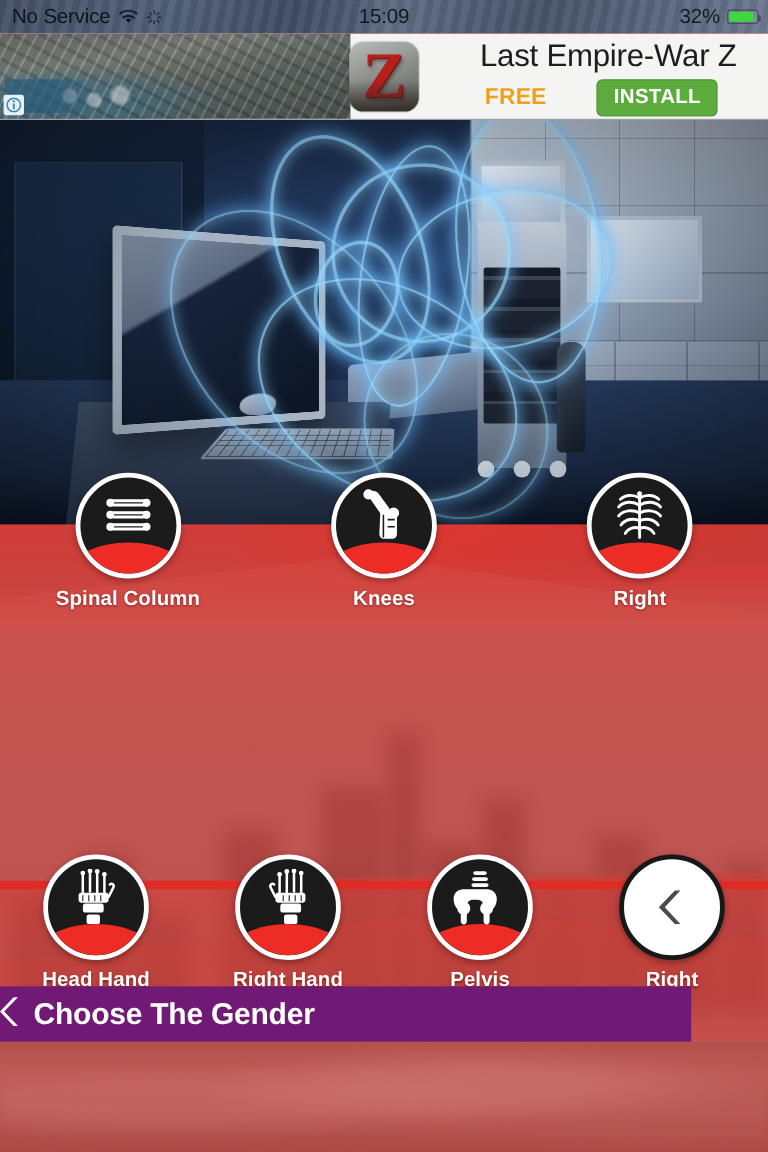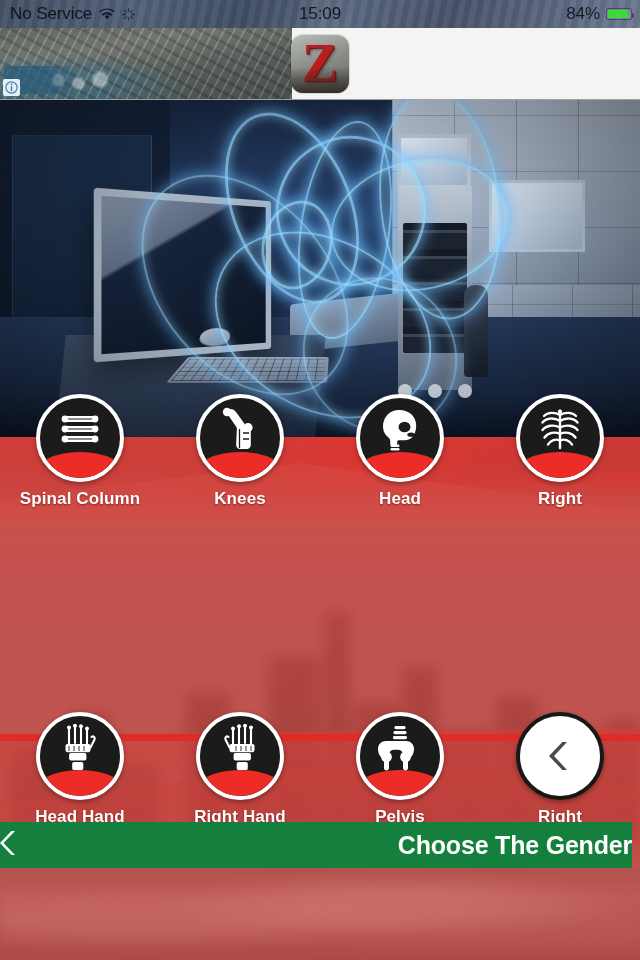--- a/index.html
+++ b/index.html
@@ -393,23 +393,23 @@
   .circle.back{
     background:#ffffff;
     border:4px solid #181818;
   }
   .circle.back .glyph{
     top:0; height:100%;
   }
 
   
   .footer{
-    position:absolute; left:0; top:822px; width:632px; height:46px;
-    background:#15803d;
-    display:flex; align-items:center; justify-content:space-between;
+    position:absolute; left:0; top:822px; width:576px; height:46px;
+    background:#701a75;
+    display:flex; align-items:center; justify-content:flex-start;
     gap:10px;
     z-index:20;
     cursor:pointer;
   }
   .footer-chev{ display:block; }
   .footer-text{
     color:#ffffff;
     font-size:25px;
     font-weight:bold;
     letter-spacing:-.2px;
@@ -456,39 +456,46 @@
               <line x1="2.6" y1="2.6" x2="4.3" y2="4.3"></line>
               <line x1="8.7" y1="8.7" x2="10.4" y2="10.4"></line>
               <line x1="10.4" y1="2.6" x2="8.7" y2="4.3"></line>
               <line x1="4.3" y1="8.7" x2="2.6" y2="10.4"></line>
             </g>
           </svg>
         </span>
       </div>
       <div class="sb-center">15:09</div>
       <div class="sb-right">
-        <span class="sb-pct">84%</span>
+        <span class="sb-pct">32%</span>
         <span class="batt">
           <span class="batt-fill"></span>
         </span>
       </div>
     </div>
   </div>
 
   <div class="ad-banner">
     <div class="ad-art"></div>
     <div class="adchoices">
       <svg width="13" height="13" viewBox="0 0 13 13">
         <circle cx="6.5" cy="6.5" r="5.6" fill="none" stroke="#2f86c5" stroke-width="1.2"></circle>
         <circle cx="6.5" cy="3.4" r="0.95" fill="#2f86c5"></circle>
         <rect x="5.75" y="5.1" width="1.5" height="5" rx=".7" fill="#2f86c5"></rect>
       </svg>
     </div>
     <div class="ad-icon">
       <span class="z-letter">Z</span>
+    </div>
+    <div class="ad-text">
+      <div class="ad-title">Last Empire-War Z</div>
+      <div class="ad-row">
+        <span class="ad-free">FREE</span>
+        <span class="ad-install">INSTALL</span>
+      </div>
     </div>
   </div>
 
   <div class="hero">
     <div class="hero-room"></div>
     <div class="wallL"></div>
       <div class="door"></div>
     <div class="cab"></div>
       <div class="cab2"></div>
     <div class="lightbox"></div>
@@ -587,41 +594,20 @@
               <line x1="18.5" y1="22" x2="18.5" y2="41"></line>
               <line x1="22" y1="26" x2="28" y2="26"></line>
               <line x1="22" y1="32" x2="28" y2="32"></line>
             </g>
           </svg>
         </div>
       </div>
       <div class="btn-label">Knees</div>
     </div>
 
-    <div class="cell">
-      <div class="circle">
-        <div class="half"></div>
-        <div class="glyph">
-          <svg width="42" height="44" viewBox="0 0 42 44">
-            <g fill="#ffffff">
-              <path d="M20 2C10.6 2 4 9.3 4 18.2c0 5.2 2.2 8.6 5.2 11 1.3 1 2 2.2 2 3.8v2.4c0 1.3 1 2.3 2.3 2.3h2.4c1.3 0 2.3-1 2.3-2.3v-1.6c0-.9.7-1.6 1.6-1.6h6.6c4.4 0 8-3.2 9.5-7.4 1-2.6 1.3-4.9 1.3-7C37.2 9 31 2 20 2z"></path>
-            </g>
-            <g fill="#1b1b1b">
-              <ellipse cx="25.5" cy="19" rx="6" ry="5.2"></ellipse>
-              <path d="M32 24.5c2.2 0 3.8 1 3.8 2.2s-1.6 2.1-3.8 2.1-3.8-.9-3.8-2.1 1.6-2.2 3.8-2.2z"></path>
-            </g>
-            <g fill="#ffffff">
-              <rect x="11.5" y="36.5" width="9" height="2.4" rx="1.2"></rect>
-              <rect x="11.5" y="40" width="9" height="2.4" rx="1.2"></rect>
-            </g>
-          </svg>
-        </div>
-      </div>
-      <div class="btn-label">Head</div>
-    </div>
 
     <div class="cell">
       <div class="circle">
         <div class="half"></div>
         <div class="glyph">
           <svg width="46" height="44" viewBox="0 0 46 44">
             <g stroke="#ffffff" stroke-width="2.4" fill="none" stroke-linecap="round">
               <line x1="23" y1="3" x2="23" y2="40"></line>
               <path d="M23 7C18 4 11 4 7 8"></path>
               <path d="M23 7c5-3 12-3 16 1"></path>

